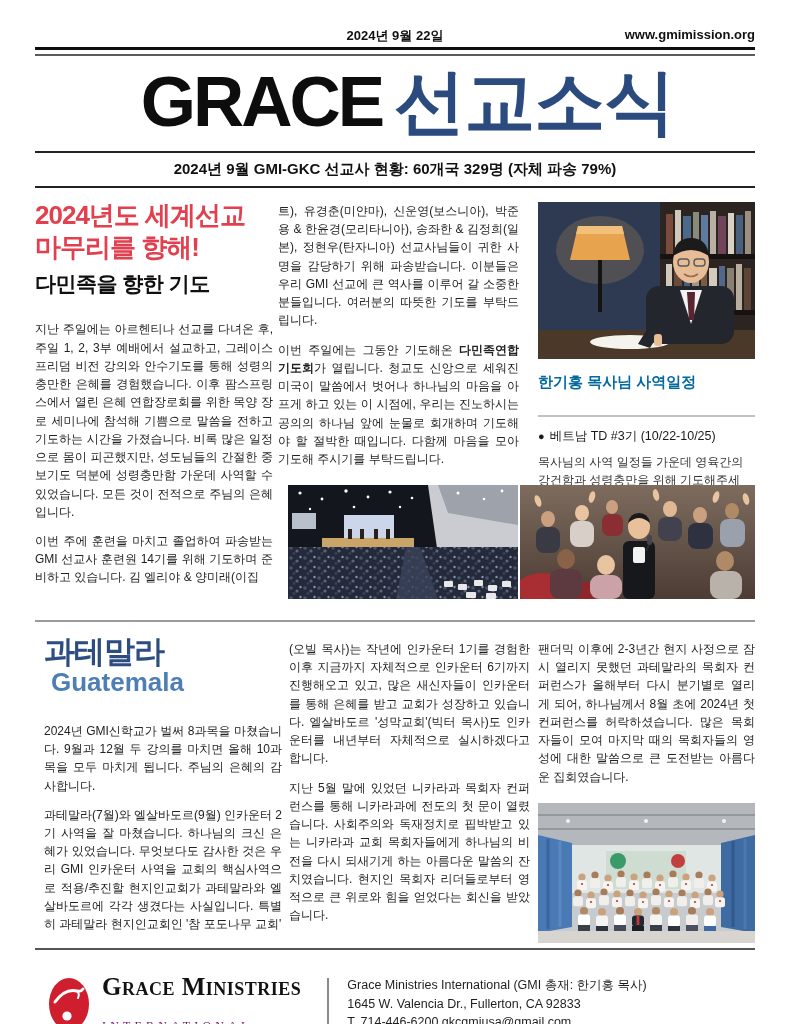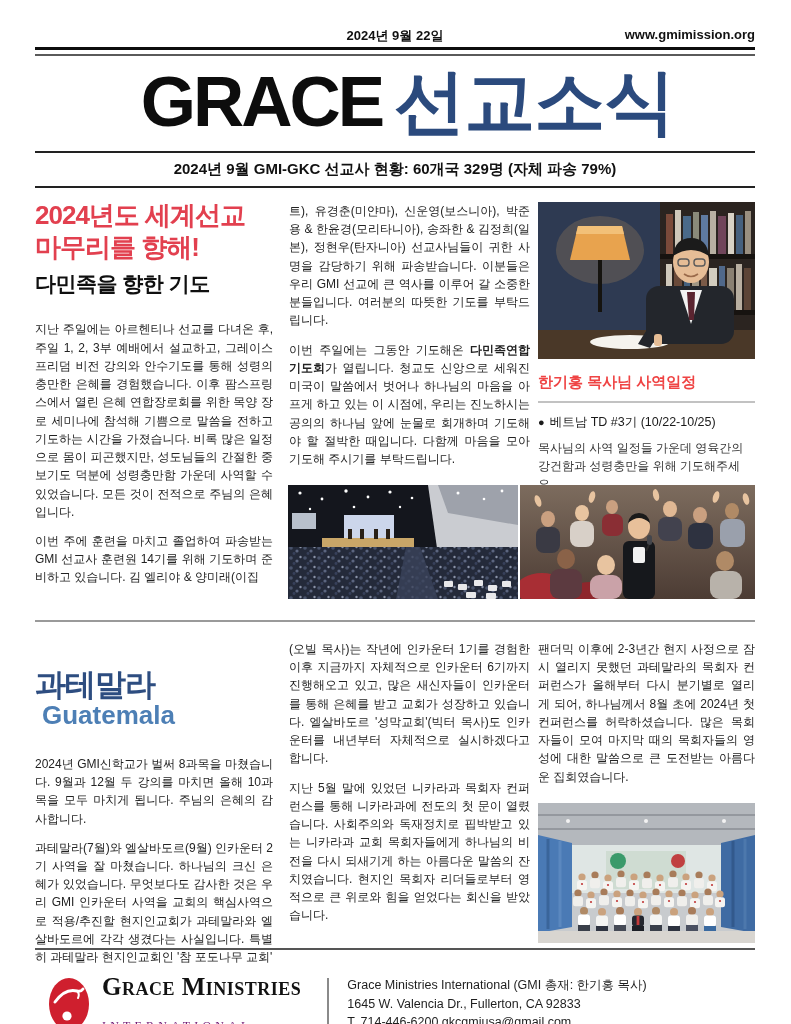--- a/index.html
+++ b/index.html
@@ -14,41 +14,41 @@
   .masthead{position:absolute;top:56px;left:12px;width:791px;text-align:center;
             font-size:71px;font-weight:bold;letter-spacing:-3px;line-height:92px;white-space:nowrap;}
   .masthead .en{color:#0d0d0d;}
   .masthead .ko{color:#2b4a7d;margin-left:12px;letter-spacing:-1px;}
   .stats-bar{position:absolute;top:151px;left:35px;right:36px;text-align:center;
              border-top:2px solid #222;border-bottom:2px solid #222;padding:7px 0 7px 0;
              font-size:15px;font-weight:bold;color:#111;}
   
   .main-sec{position:absolute;top:200px;left:35px;right:36px;height:420px;}
   .a1-col1{position:absolute;left:0;top:0;width:238px;height:420px;overflow:hidden;}
-  .a1-col2{position:absolute;left:254px;top:2px;width:241px;height:281px;overflow:hidden;}
+  .a1-col2{position:absolute;left:243px;top:2px;width:241px;height:281px;overflow:hidden;}
   .a1-col3{position:absolute;left:503px;top:2px;width:217px;}
   .red-title{color:#e2404f;font-size:26px;font-weight:bold;line-height:1.22;letter-spacing:-1px;margin:0;}
   .black-sub{font-size:21px;font-weight:bold;color:#0f0f0f;margin:7px 0 0 0;letter-spacing:-0.5px;}
   .byline{font-size:14px;font-weight:bold;color:#111;margin:7px 0 0 0;}
   .body-p{font-size:12px;line-height:1.52;color:#222;text-align:justify;margin:0 0 11px 0;}
   .a1-col1 .body-p:first-of-type{margin-top:22px;}
   .photo-band{position:absolute;left:253px;top:285px;width:467px;height:114px;display:flex;gap:2px;}
   .photo-band svg{display:block;}
   
   .portrait{width:217px;height:157px;display:block;}
-  .sched-title{font-size:15px;font-weight:bold;color:#ef4444;margin:14px 0 0 0;padding-bottom:9px;
+  .sched-title{font-size:15px;font-weight:bold;color:#0369a1;margin:14px 0 0 0;padding-bottom:23px;
                border-bottom:2px solid #c2c2c2;}
   .sched-item{font-size:12.5px;color:#1a1a1a;margin:11px 0 0 0;}
   .sched-item .bullet{font-size:11px;margin-right:5px;}
   .sched-note{font-size:12px;line-height:1.5;color:#333;margin:8px 0 0 0;}
   
   .sec-divider{position:absolute;top:620px;left:35px;right:36px;border-top:2px solid #9a9a9a;}
   
   .g-sec{position:absolute;top:636px;left:35px;right:36px;height:309px;}
-  .g-col1{position:absolute;left:0;top:0;width:238px;height:309px;overflow:hidden;margin-top:33px;}
+  .g-col1{position:absolute;left:9px;top:0;width:238px;height:309px;overflow:hidden;}
   .g-col2{position:absolute;left:254px;top:4px;width:241px;height:305px;overflow:hidden;}
   .g-col3{position:absolute;left:503px;top:4px;width:217px;height:305px;}
   .g-title{margin:0;line-height:1.05;}
   .g-title .ko{color:#2d4d80;font-size:31px;font-weight:bold;letter-spacing:-1px;}
   .g-title .en{color:#4d7fb5;font-size:26px;font-weight:bold;margin-left:7px;}
   .g-byline{font-size:14px;font-weight:bold;color:#111;margin:9px 0 0 0;}
   .g-col1 .body-p:first-of-type{margin-top:26px;}
   .g-col3 .body-p{max-height:158px;overflow:hidden;}
   .group-photo{position:absolute;left:0;top:163px;width:217px;height:140px;}
   

